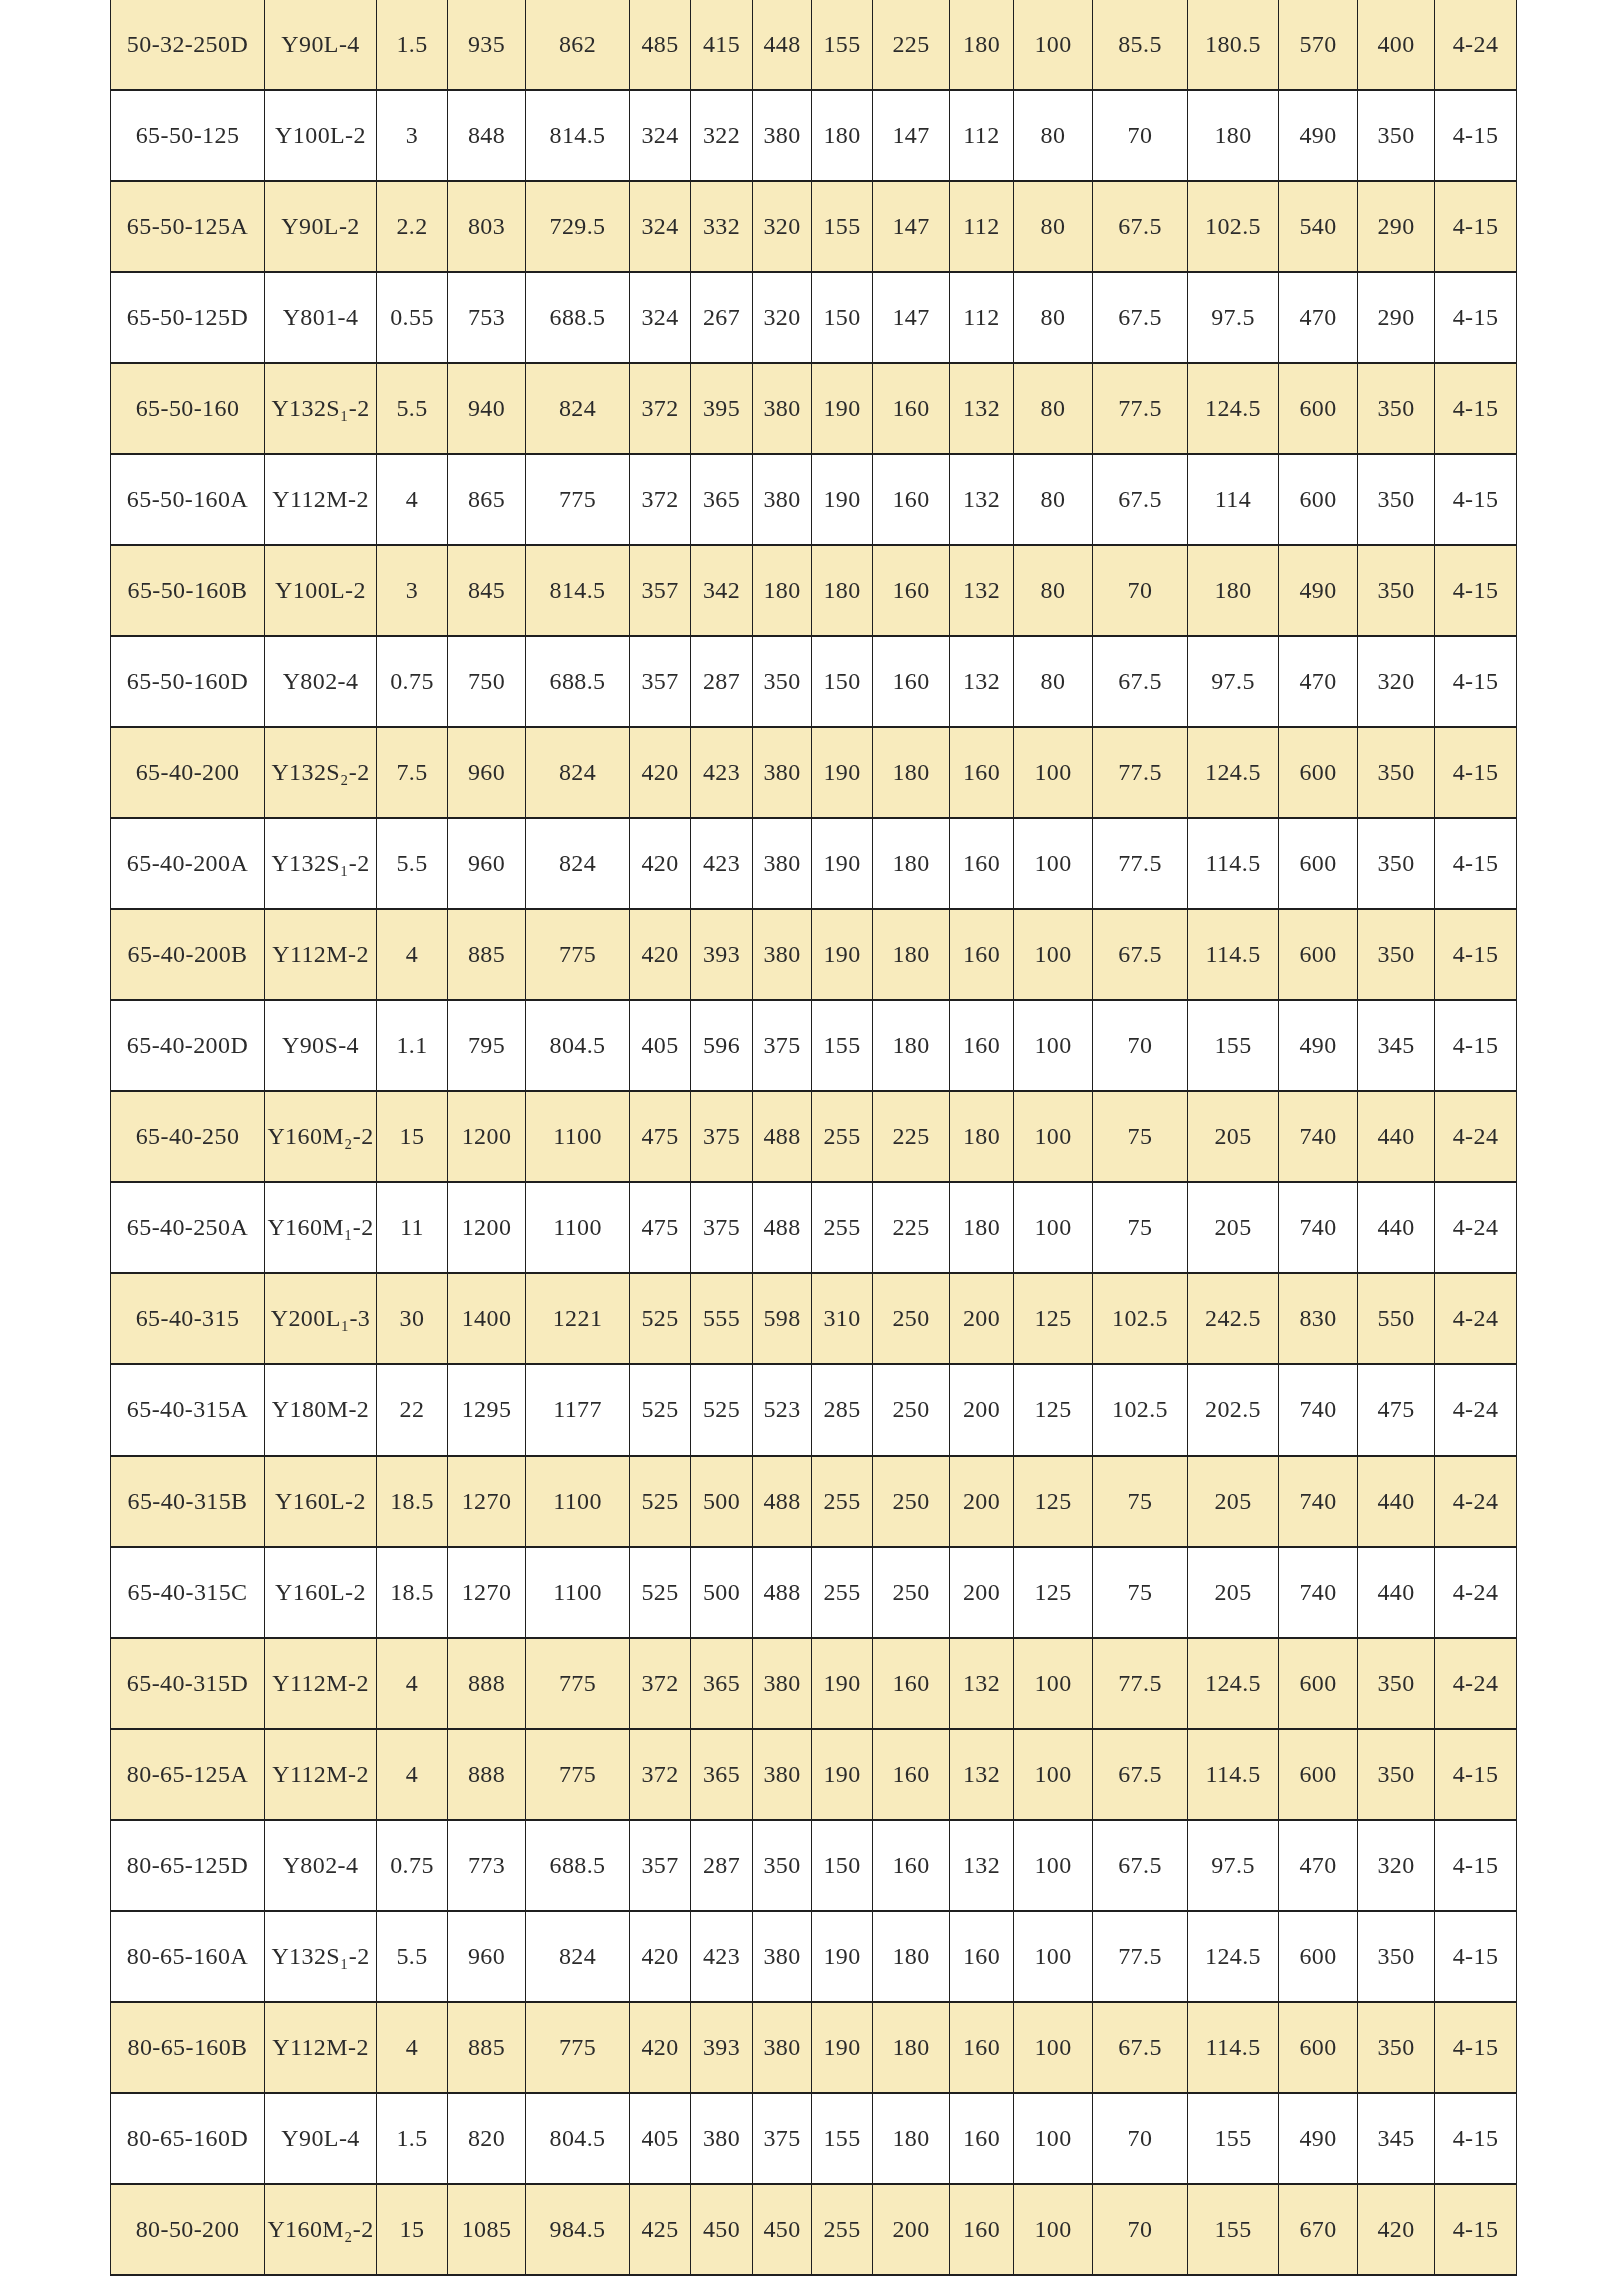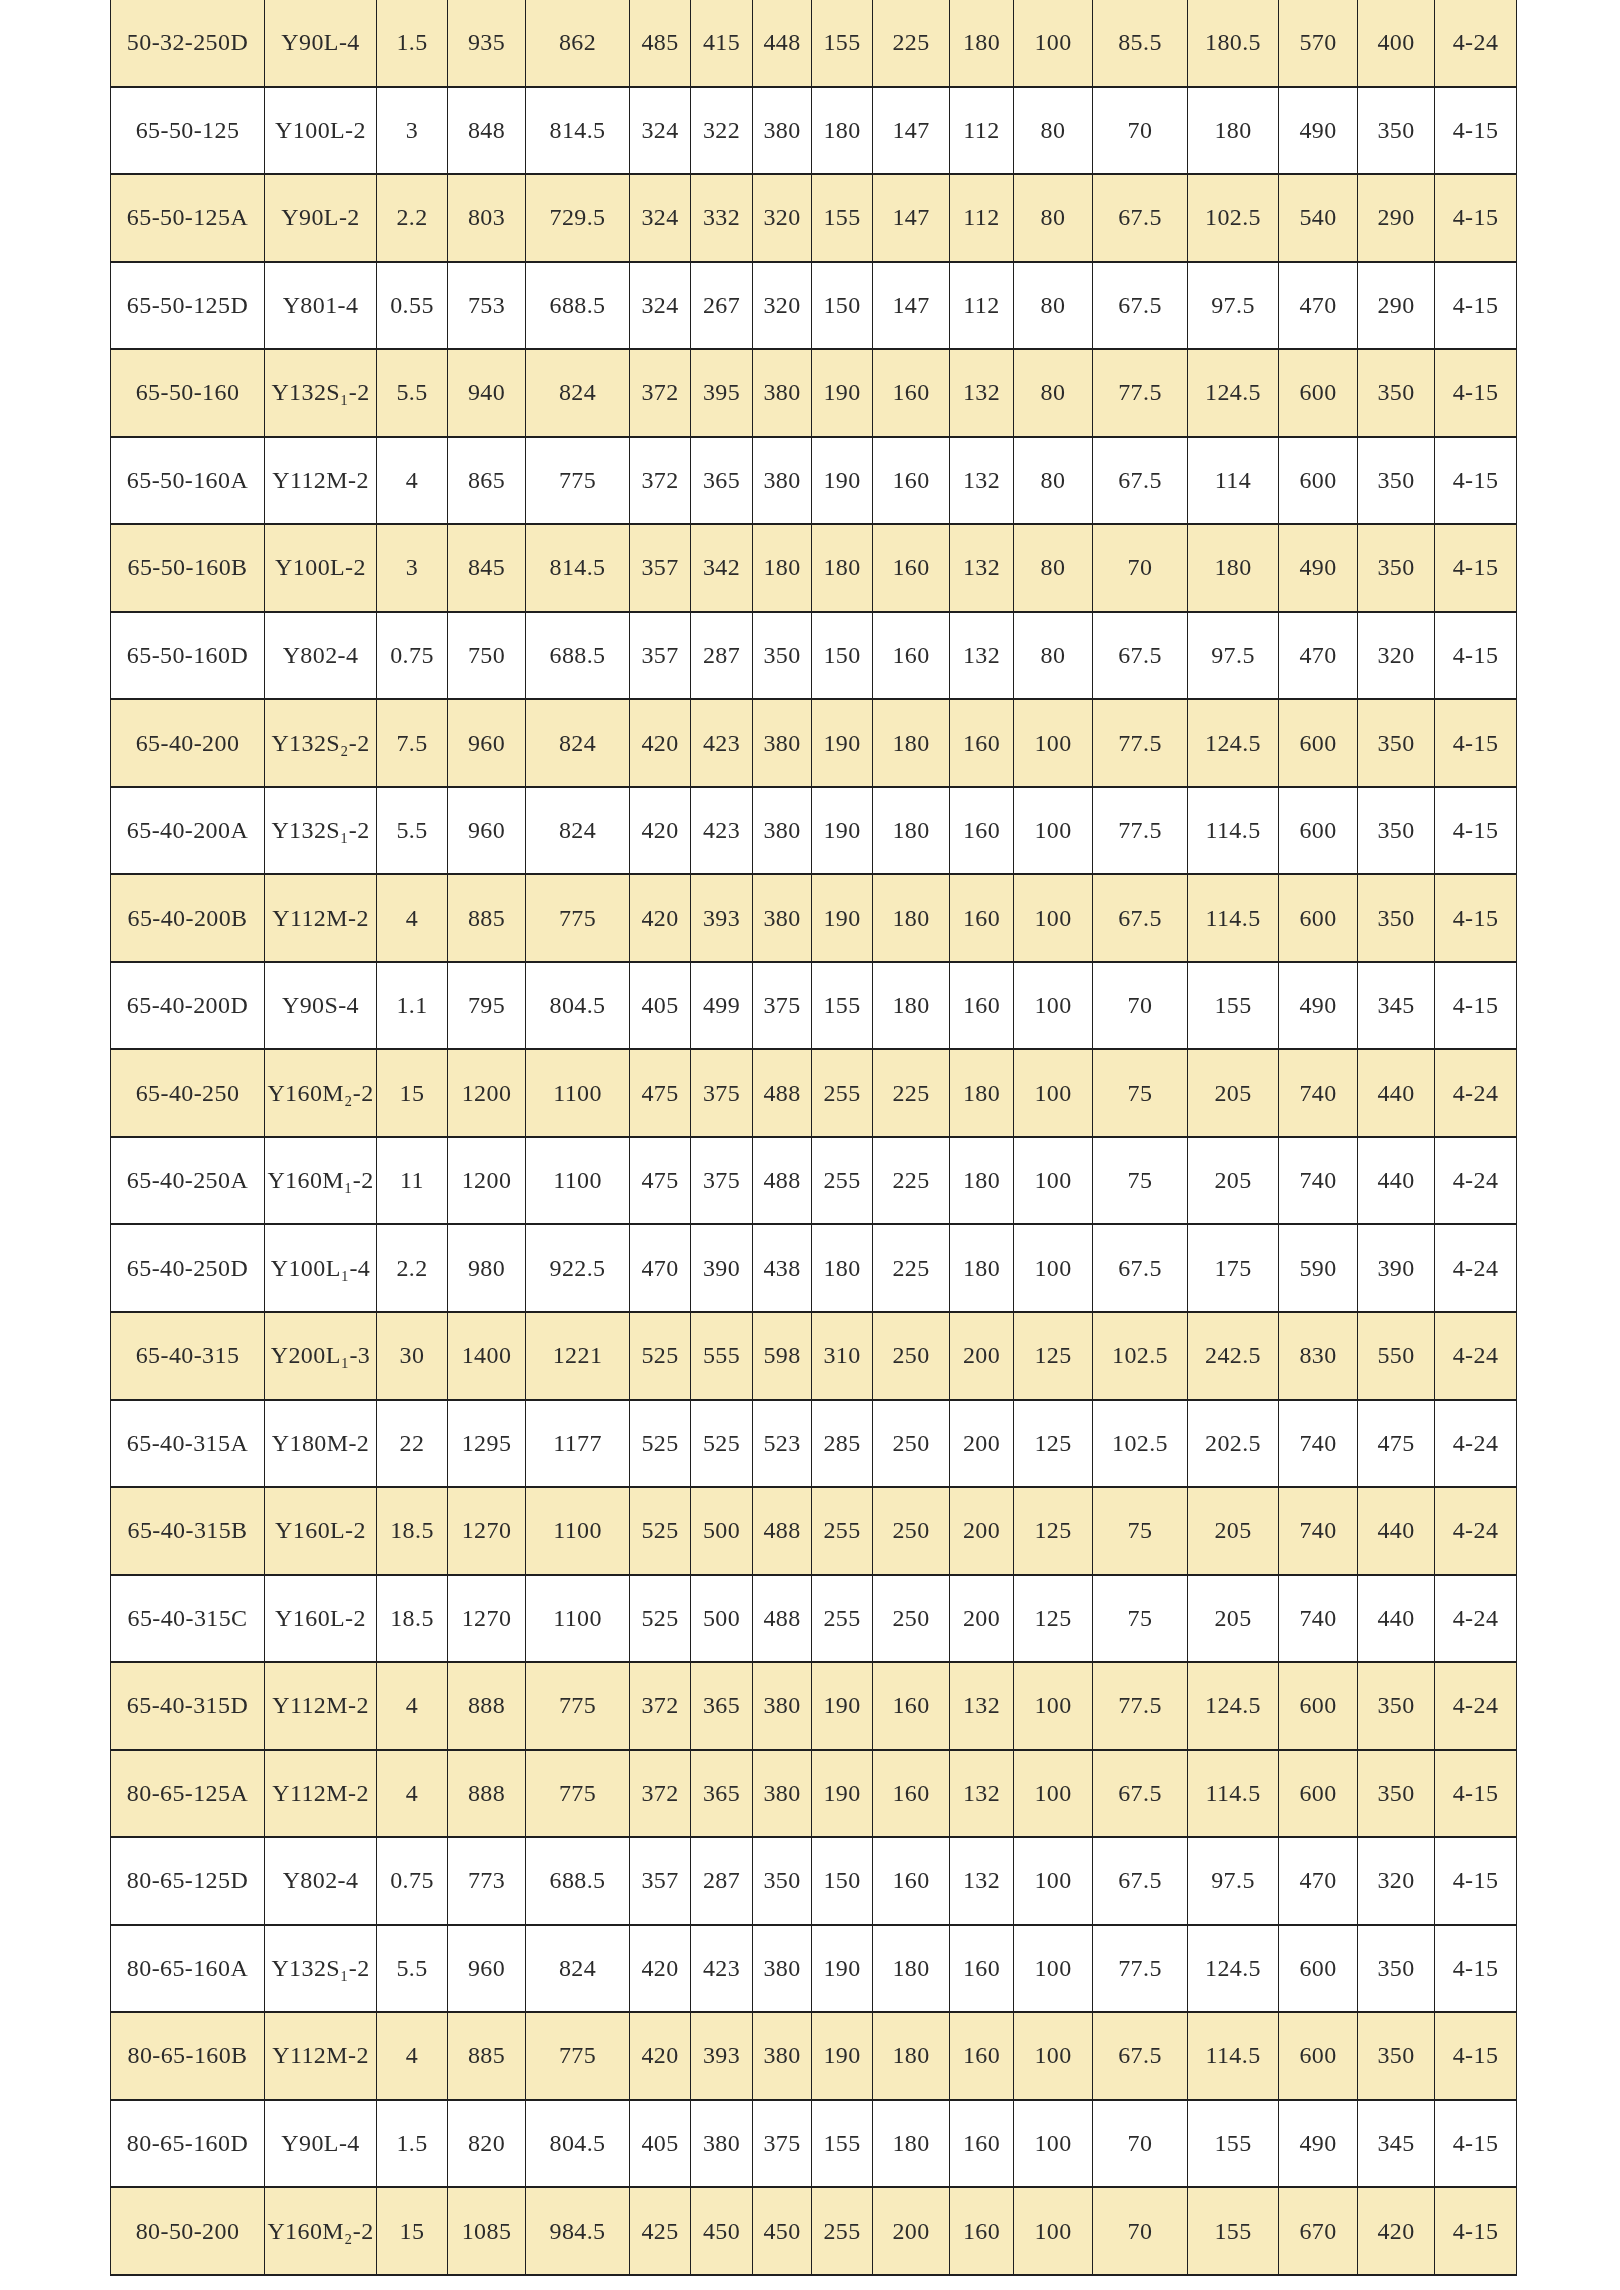--- a/index.html
+++ b/index.html
@@ -286,21 +286,21 @@
           <td>350</td>
           <td>4-15</td>
         </tr>
         <tr>
           <td>65-40-200D</td>
           <td>Y90S-4</td>
           <td>1.1</td>
           <td>795</td>
           <td>804.5</td>
           <td>405</td>
-          <td>499</td>
+          <td>596</td>
           <td>375</td>
           <td>155</td>
           <td>180</td>
           <td>160</td>
           <td>100</td>
           <td>70</td>
           <td>155</td>
           <td>490</td>
           <td>345</td>
           <td>4-15</td>
@@ -334,39 +334,20 @@
           <td>375</td>
           <td>488</td>
           <td>255</td>
           <td>225</td>
           <td>180</td>
           <td>100</td>
           <td>75</td>
           <td>205</td>
           <td>740</td>
           <td>440</td>
-          <td>4-24</td>
-        </tr>
-        <tr>
-          <td>65-40-250D</td>
-          <td>Y100L₁-4</td>
-          <td>2.2</td>
-          <td>980</td>
-          <td>922.5</td>
-          <td>470</td>
-          <td>390</td>
-          <td>438</td>
-          <td>180</td>
-          <td>225</td>
-          <td>180</td>
-          <td>100</td>
-          <td>67.5</td>
-          <td>175</td>
-          <td>590</td>
-          <td>390</td>
           <td>4-24</td>
         </tr>
         <tr class="shaded">
           <td>65-40-315</td>
           <td>Y200L₁-3</td>
           <td>30</td>
           <td>1400</td>
           <td>1221</td>
           <td>525</td>
           <td>555</td>

